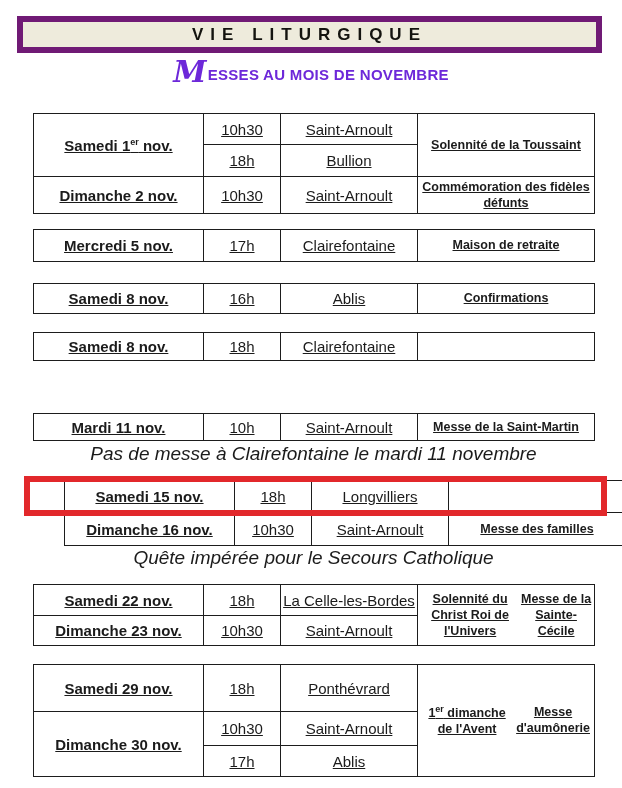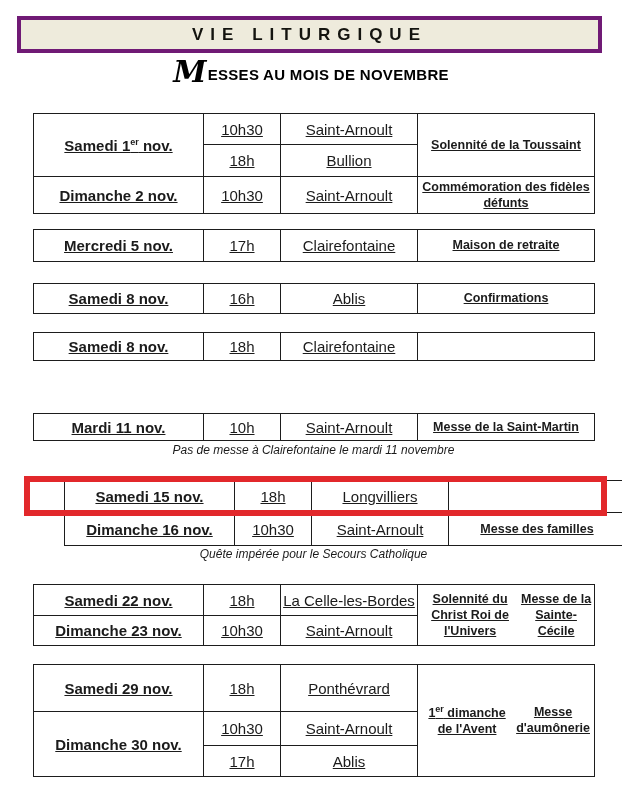--- a/index.html
+++ b/index.html
@@ -3,30 +3,30 @@
 <meta charset="utf-8">
 <style>
   html,body{margin:0;padding:0;background:#ffffff;}
   .page{
     position:relative;width:622px;height:788px;background:#ffffff;
     font-family:"Liberation Sans",sans-serif;color:#1b1b1b;overflow:hidden;
   }
   
   .banner{
     position:absolute;left:17px;top:16px;width:585px;height:37px;
-    box-sizing:border-box;background:#eeebdc;border:4px solid #701a75;
+    box-sizing:border-box;background:#eeebdc;border:6px solid #701a75;
     display:flex;align-items:center;justify-content:center;
   }
   .banner-text{
     font-weight:bold;font-size:17px;letter-spacing:7px;color:#14140f;
   }
   
   .heading{
     position:absolute;left:0;top:66px;width:622px;text-align:center;
-    font-weight:bold;font-size:15px;color:#000000;letter-spacing:0.3px;
+    font-weight:bold;font-size:15px;color:#6d28d9;letter-spacing:0.3px;
   }
   .script-m{
     font-family:"DejaVu Serif",serif;font-style:italic;font-weight:bold;
     font-size:30px;line-height:0;vertical-align:-2px;margin-right:1px;
   }
   
   table.tbl{
     position:absolute;left:33px;border-collapse:collapse;table-layout:fixed;
     width:561px;
   }
@@ -38,21 +38,21 @@
   .c-time{width:77px;}
   .c-place{width:137px;}
   .c-event{width:177px;}
   .date{font-weight:bold;font-size:15px;}
   .time,.place{font-size:15px;font-weight:normal;}
   .event{font-weight:bold;font-size:12.5px;line-height:1.3;}
   sup{font-size:9px;}
   .stacked{display:flex;flex-direction:row;justify-content:space-evenly;height:100%;}
   .note{
     position:absolute;left:33px;width:561px;text-align:center;
-    font-style:italic;font-size:12px;color:#1b1b1b;
+    font-style:italic;font-size:19px;color:#1b1b1b;
   }
   
   .hl-box{
     position:absolute;left:24px;top:476px;width:583px;height:40px;
     box-sizing:border-box;border:6px solid #e2282b;background:transparent;
     pointer-events:none;
   }
 </style>
 </head>
 <body>

